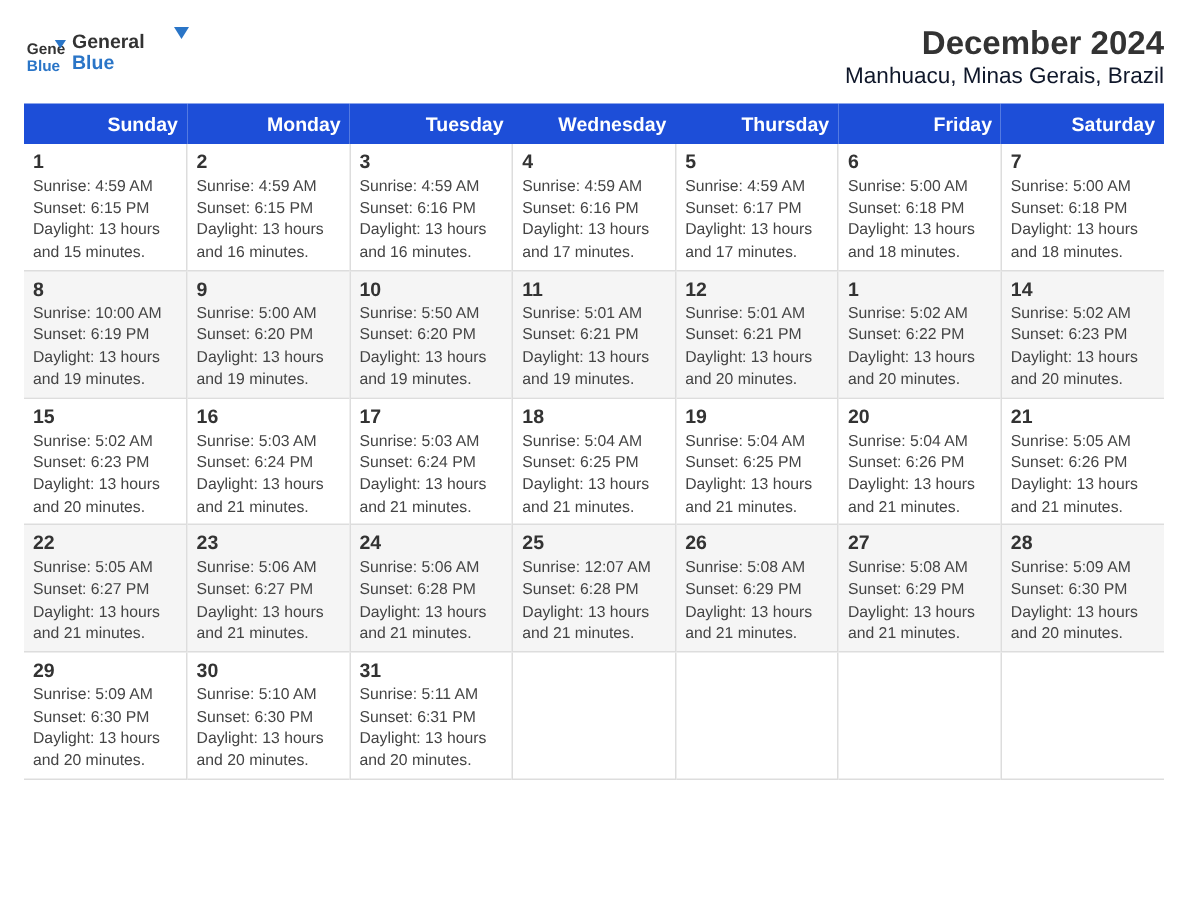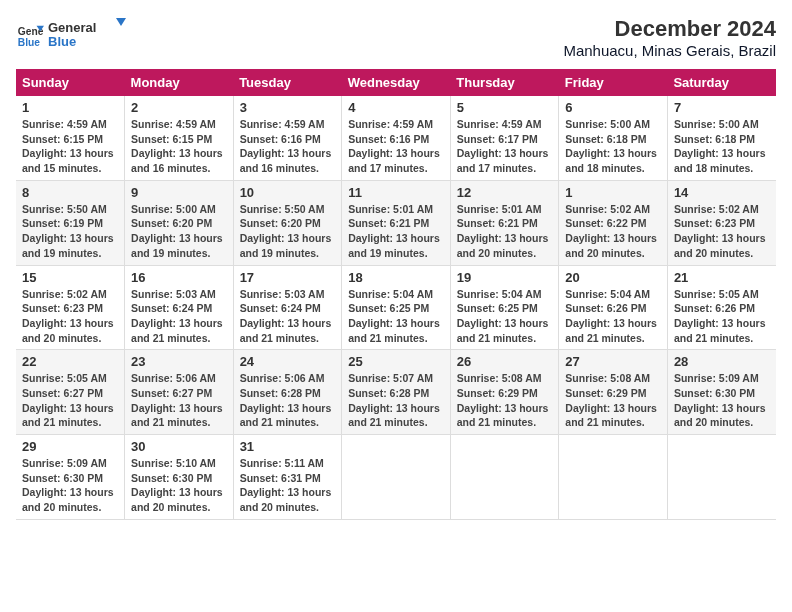--- a/index.html
+++ b/index.html
@@ -36,23 +36,23 @@
     .subtitle {
       font-size: 15px;
       color: #0f172a;
     }
     table {
       width: 100%;
       border-collapse: collapse;
       font-size: 11px;
     }
     thead th {
-      background-color: #be185d;
+      background-color: #1d4ed8;
       color: #fff;
-      text-align: left;
+      text-align: right;
       padding: 6px 6px;
       font-size: 13px;
       font-weight: bold;
     }
     tbody tr {
       border-bottom: 1px solid #ddd;
     }
     tbody tr:nth-child(even) {
       background-color: #f5f5f5;
     }
@@ -70,21 +70,20 @@
       font-size: 13px;
       font-weight: bold;
       color: #333;
       display: block;
       margin-bottom: 2px;
     }
     .day-info {
       color: #444;
       font-size: 10.5px;
       line-height: 1.4;
-      font-weight: bold;
     }
     .empty-cell {
       background: #fff;
     }
   </style>
 </head>
 <body>
 
 <div class="header">
   <div class="logo">
@@ -160,21 +159,21 @@
         <td>
           <span class="day-num">7</span>
           <div class="day-info">Sunrise: 5:00 AM
 Sunset: 6:18 PM
 Daylight: 13 hours and 18 minutes.</div>
         </td>
       </tr>
       <tr>
         <td>
           <span class="day-num">8</span>
-          <div class="day-info">Sunrise: 5:50 AM
+          <div class="day-info">Sunrise: 10:00 AM
 Sunset: 6:19 PM
 Daylight: 13 hours and 19 minutes.</div>
         </td>
         <td>
           <span class="day-num">9</span>
           <div class="day-info">Sunrise: 5:00 AM
 Sunset: 6:20 PM
 Daylight: 13 hours and 19 minutes.</div>
         </td>
         <td>
@@ -266,21 +265,21 @@
 Daylight: 13 hours and 21 minutes.</div>
         </td>
         <td>
           <span class="day-num">24</span>
           <div class="day-info">Sunrise: 5:06 AM
 Sunset: 6:28 PM
 Daylight: 13 hours and 21 minutes.</div>
         </td>
         <td>
           <span class="day-num">25</span>
-          <div class="day-info">Sunrise: 5:07 AM
+          <div class="day-info">Sunrise: 12:07 AM
 Sunset: 6:28 PM
 Daylight: 13 hours and 21 minutes.</div>
         </td>
         <td>
           <span class="day-num">26</span>
           <div class="day-info">Sunrise: 5:08 AM
 Sunset: 6:29 PM
 Daylight: 13 hours and 21 minutes.</div>
         </td>
         <td>

